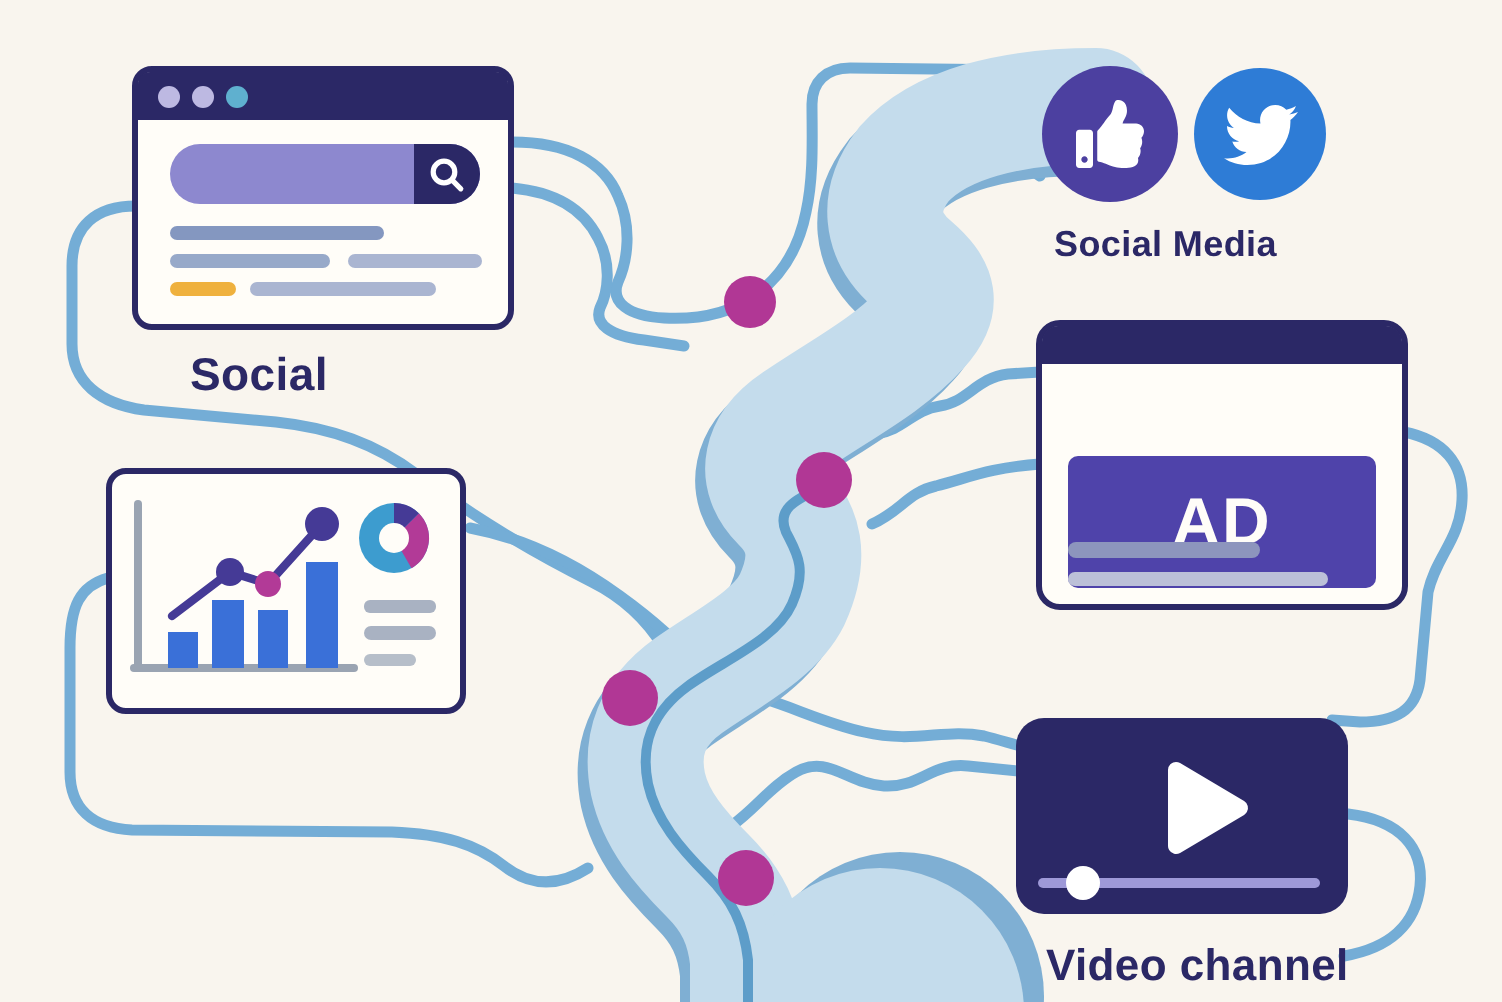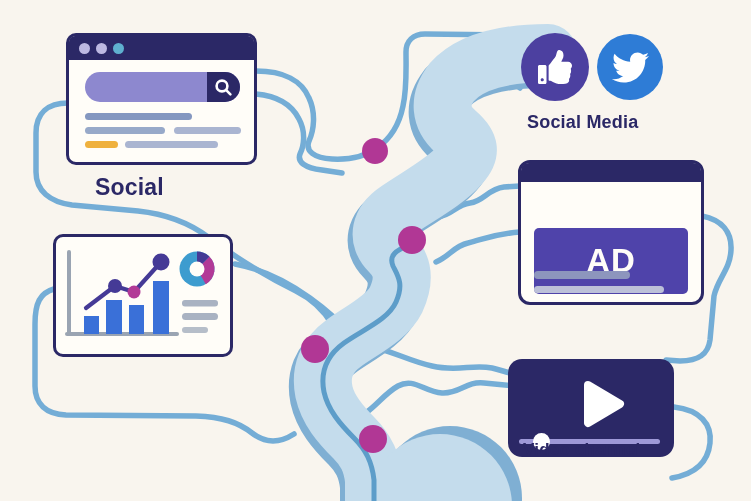--- a/index.html
+++ b/index.html
@@ -143,15 +143,15 @@
     </svg>
   </div>
 
   <div class="videocard">
     <svg style="position:absolute;left:72px;top:18px" width="48" height="52" viewBox="0 0 48 52">
       <path d="M 8 8 L 40 27 L 8 46 Z" fill="#ffffff" stroke="#ffffff" stroke-width="8" stroke-linejoin="round"></path>
     </svg>
     <div class="track"></div>
     <div class="knob"></div>
   </div>
-  <div class="node-label" style="left:523px;top:440px;font-size:17px">Video channel</div>
+  <div class="node-label" style="left:523px;top:470px;font-size:22px">Video channel</div>
 
 </div>
 
 </body></html>

